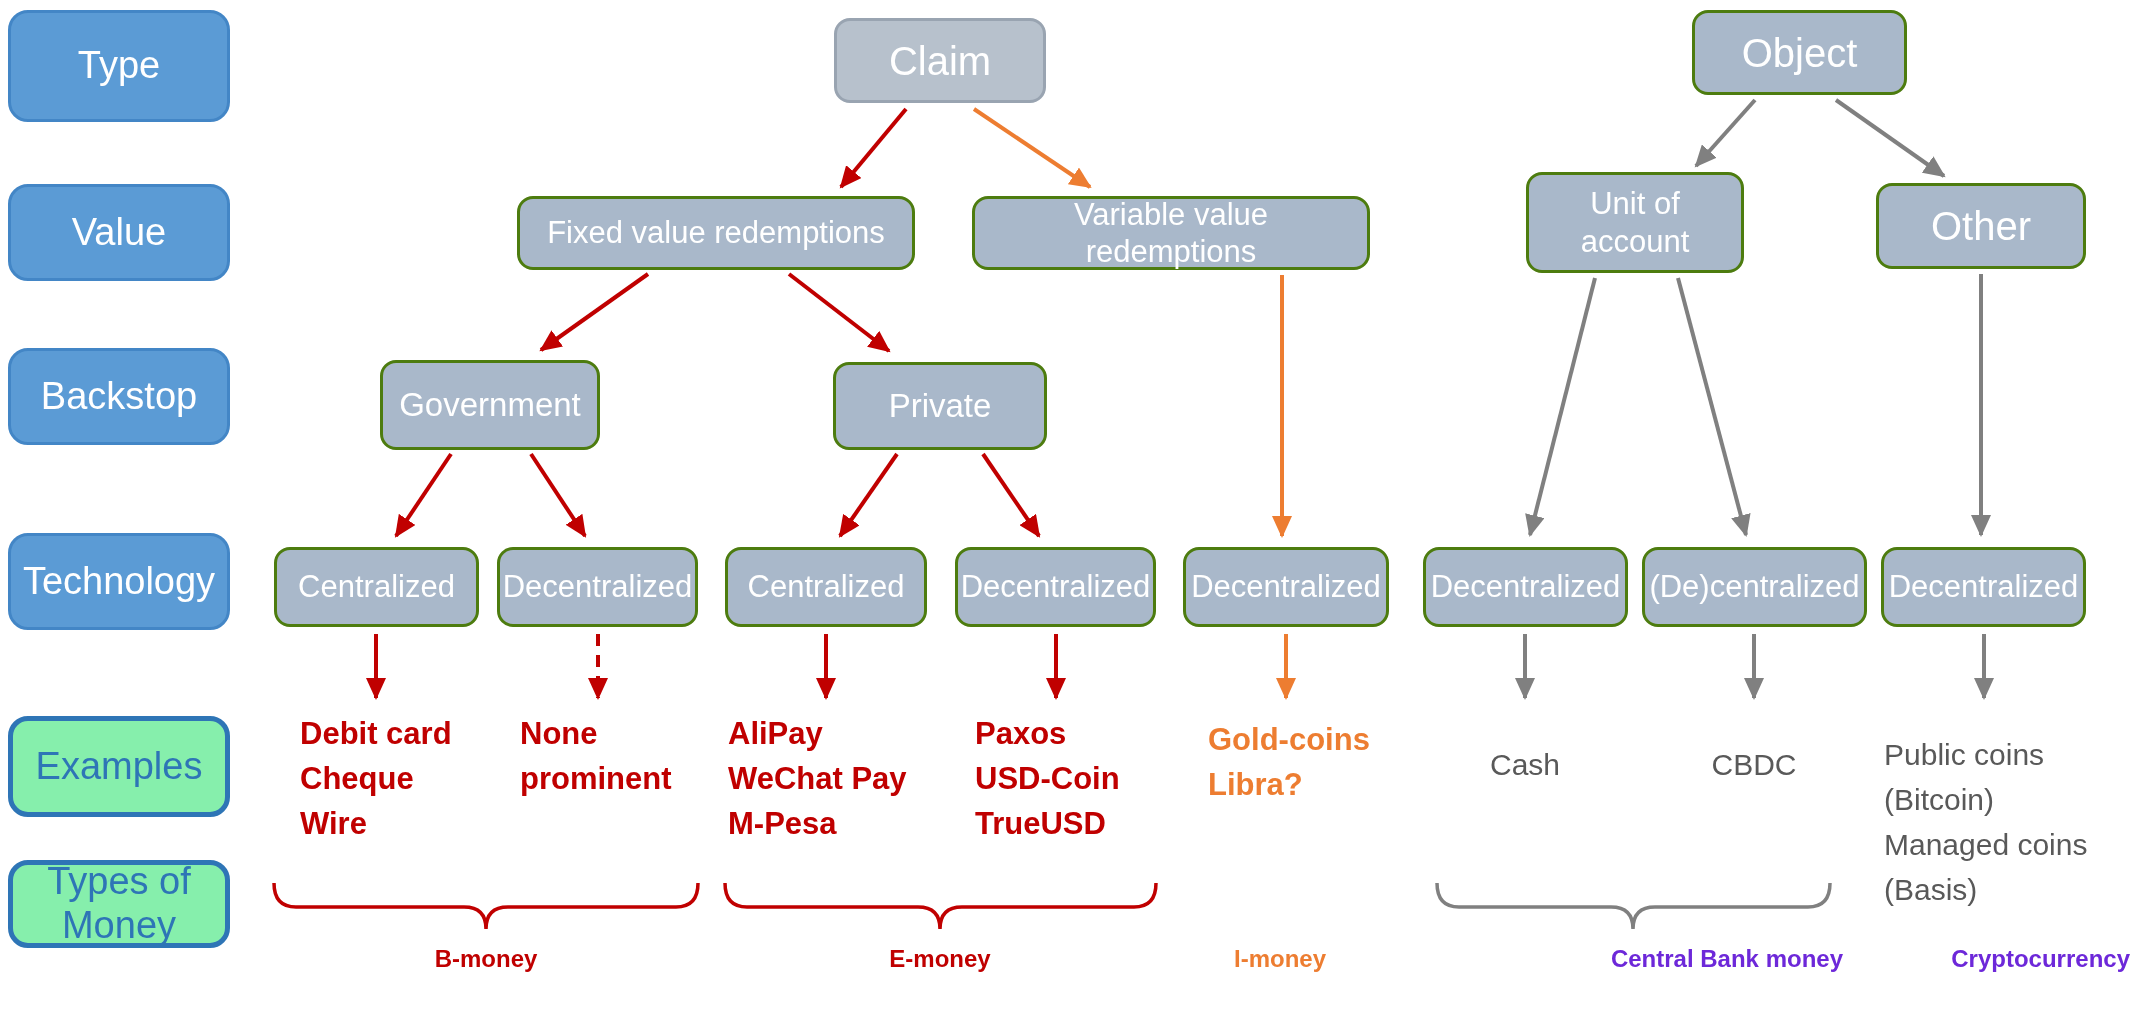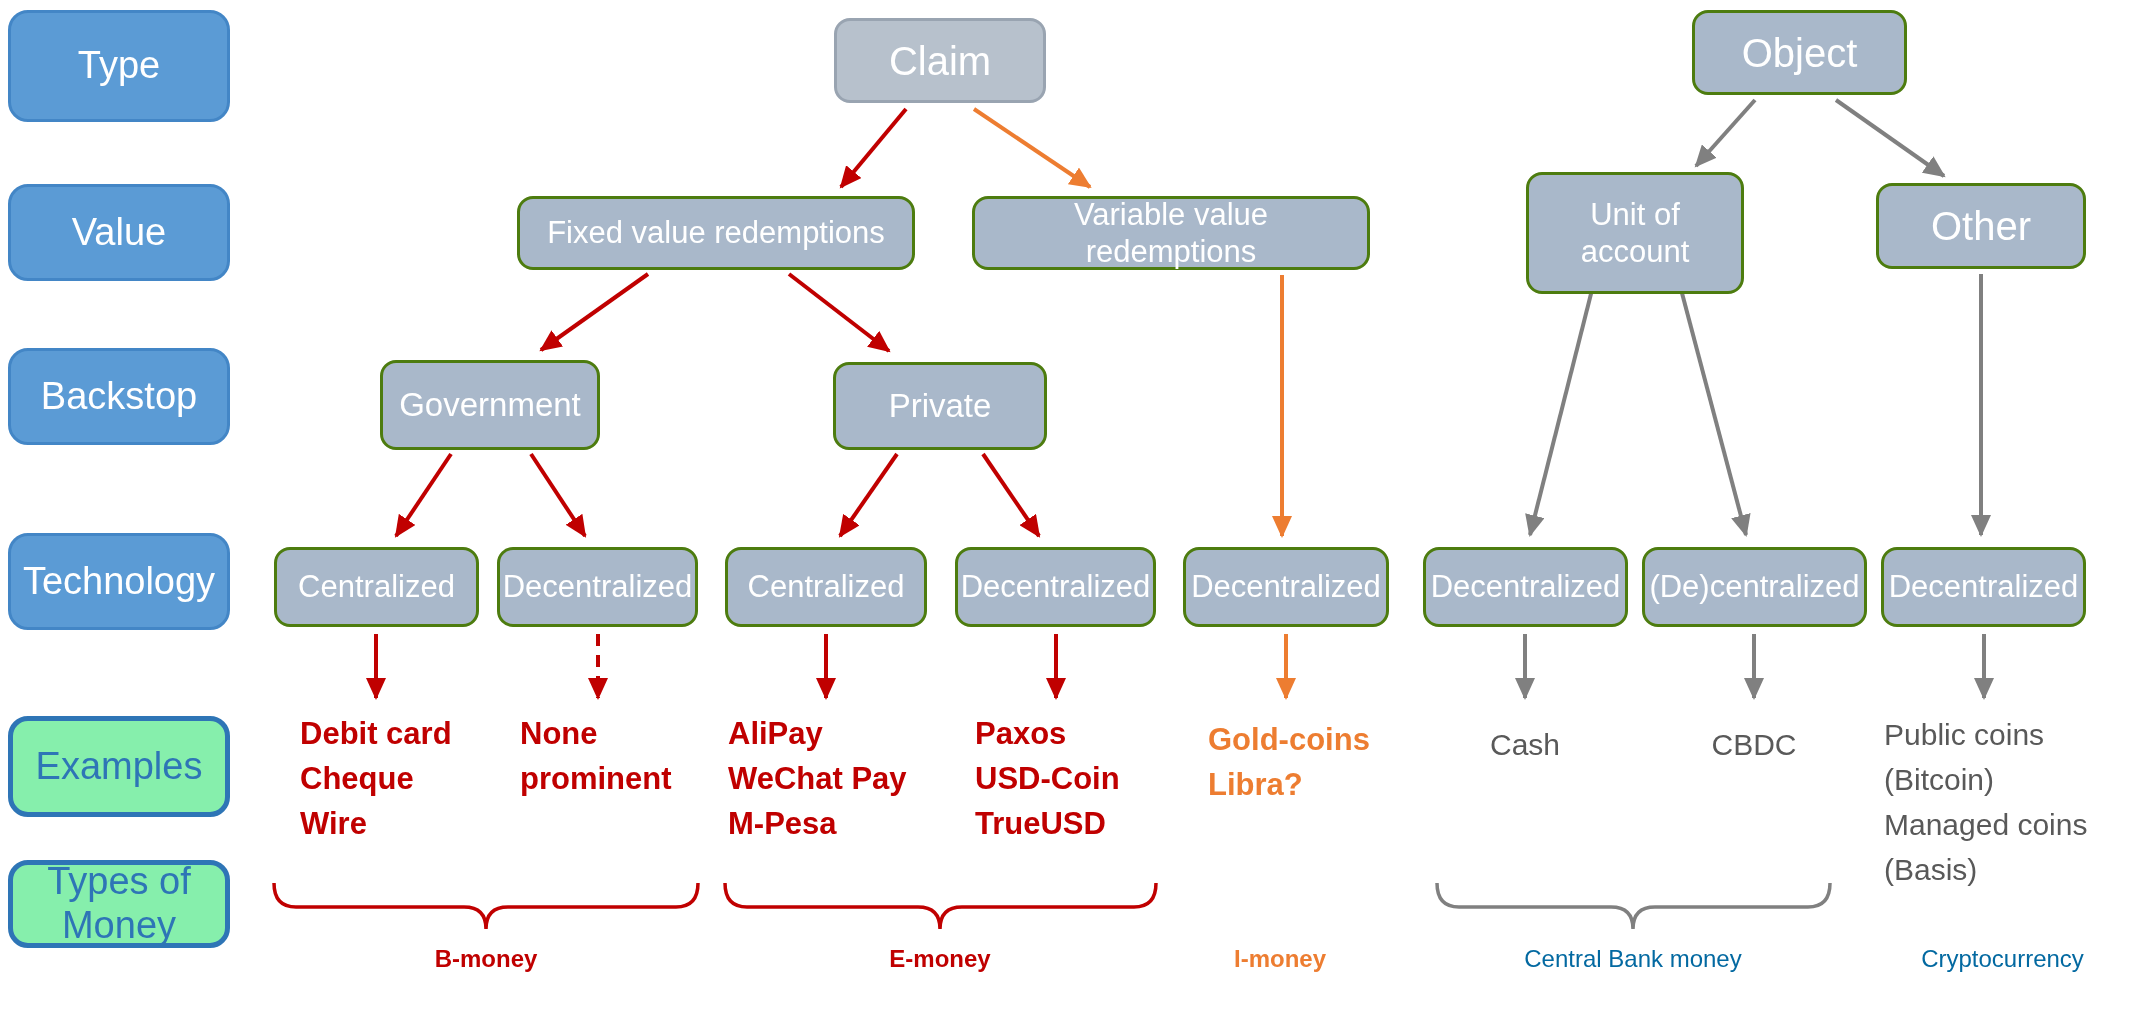--- a/index.html
+++ b/index.html
@@ -19,26 +19,26 @@
   .node {
     background:#A9B8CA; border:3px solid #4d7c0f; border-radius:16px;
     color:#ffffff; font-size:31px; line-height:1.2; padding:4px 14px;
   }
   .node.light { background:#B7C1CC; border-color:#99A4B1; }
   .node.big { font-size:40px; }
 
   .extext { z-index:2; font-size:31px; line-height:1.45; font-weight:700; }
   .extext.red { color:#C00000; }
   .extext.orange { color:#ED7D31; }
-  .extext.gray { color:#595959; font-weight:400; font-size:30px; line-height:1.5; }
+  .extext.gray { color:#595959; font-weight:400; font-size:30px; line-height:1.5;margin-top:20px; }
 
   .money { z-index:2; font-size:24px; text-align:center; font-weight:700; }
   .money.red { color:#C00000; }
   .money.orange { color:#ED7D31; }
-  .money.gray { color:#0369a1; font-weight:400; }
+  .money.gray { color:#6d28d9; font-weight:700;text-align:right; }
 </style>
 </head>
 <body>
 
 <div class="canvas">
 
   <svg class="layer" width="2145" height="1033" viewBox="0 0 2145 1033">
     <defs>
       <marker id="mr" markerUnits="userSpaceOnUse" markerWidth="24" markerHeight="20" refX="20" refY="10" orient="auto">
         <path d="M0,0 L22,10 L0,20 z" fill="#C00000"></path>
@@ -92,21 +92,21 @@
   <div class="abs box rowlabel" style="left:8px;top:348px;width:222px;height:97px">Backstop</div>
   <div class="abs box rowlabel" style="left:8px;top:533px;width:222px;height:97px">Technology</div>
   <div class="abs box rowlabel outline" style="left:8px;top:716px;width:222px;height:101px">Examples</div>
   <div class="abs box rowlabel outline" style="left:8px;top:860px;width:222px;height:88px">Types of Money</div>
 
   <div class="abs box node light big" style="left:834px;top:18px;width:212px;height:85px">Claim</div>
   <div class="abs box node big" style="left:1692px;top:10px;width:215px;height:85px">Object</div>
 
   <div class="abs box node" style="left:517px;top:196px;width:398px;height:74px">Fixed value redemptions</div>
   <div class="abs box node" style="left:972px;top:196px;width:398px;height:74px">Variable value redemptions</div>
-  <div class="abs box node" style="left:1526px;top:172px;width:218px;height:122px;padding:4px 34px">Unit of account</div>
+  <div class="abs box node" style="left:1526px;top:172px;width:218px;height:101px;padding:4px 34px">Unit of account</div>
   <div class="abs box node big" style="left:1876px;top:183px;width:210px;height:86px">Other</div>
 
   <div class="abs box node" style="left:380px;top:360px;width:220px;height:90px;font-size:33px">Government</div>
   <div class="abs box node" style="left:833px;top:362px;width:214px;height:88px;font-size:33px">Private</div>
 
   <div class="abs box node" style="left:274px;top:547px;width:205px;height:80px">Centralized</div>
   <div class="abs box node" style="left:497px;top:547px;width:201px;height:80px">Decentralized</div>
   <div class="abs box node" style="left:725px;top:547px;width:202px;height:80px">Centralized</div>
   <div class="abs box node" style="left:955px;top:547px;width:201px;height:80px">Decentralized</div>
   <div class="abs box node" style="left:1183px;top:547px;width:206px;height:80px">Decentralized</div>

